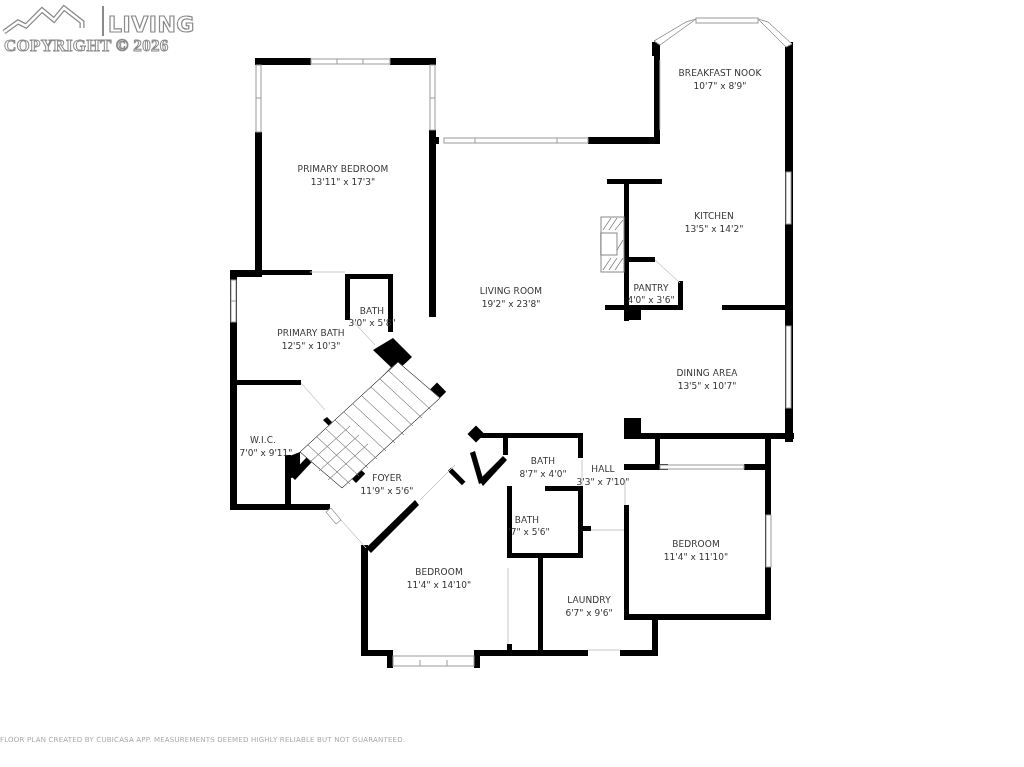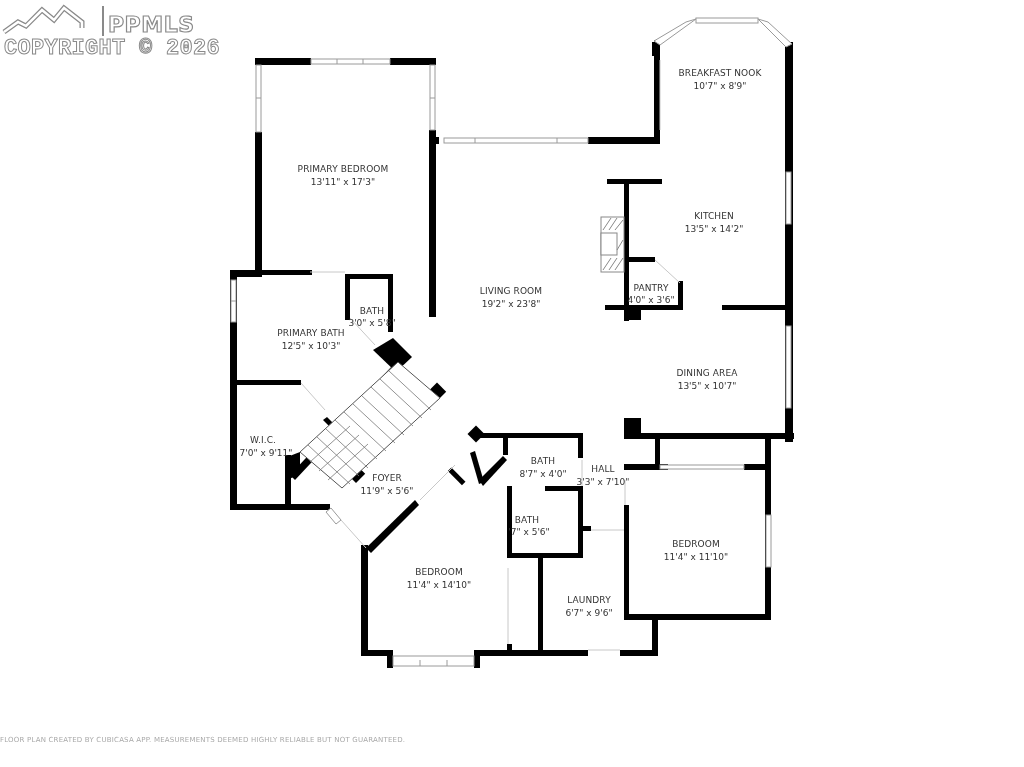--- a/index.html
+++ b/index.html
@@ -8,33 +8,33 @@
   .wall { fill: #000; }
   .win { fill: #fff; stroke: #9a9a9a; stroke-width: 1; }
   .winline { stroke: #9a9a9a; stroke-width: 1; }
   .door { stroke: #c8c8c8; stroke-width: 1; fill: none; }
   .room-name, .room-dim { font-family: "DejaVu Sans", sans-serif; fill: #333; text-anchor: middle; }
   .room-name { font-size: 9px; letter-spacing: 0.1px; }
   .room-dim { font-size: 9px; }
   .footer { position: absolute; left: 0; width: 1024px; top: 736px; text-align: left; font-family: "DejaVu Sans", sans-serif; font-size: 7px; color: #a8a8a8; letter-spacing: 0.2px; }
   .logo { position: absolute; left: 2px; top: 2px; width: 210px; height: 56px; }
   .logo-text-1 { position: absolute; left: 106px; top: 10px; font-family: "DejaVu Sans", sans-serif; font-weight: bold; font-size: 22px; color: #fff; -webkit-text-stroke: 1.2px #8a8a8a; letter-spacing: 0.5px; }
-  .logo-text-2 { position: absolute; left: 2px; top: 34px; font-family: Liberation Mono, monospace; font-weight: bold; font-size: 22px; color: #fff; -webkit-text-stroke: 1px #8a8a8a; letter-spacing: 0.3px; white-space: nowrap; }
+  .logo-text-2 { position: absolute; left: 2px; top: 34px; font-family: Liberation Serif, serif; font-weight: bold; font-size: 17px; color: #fff; -webkit-text-stroke: 1px #8a8a8a; letter-spacing: 0.3px; white-space: nowrap; }
   .logo-bar { position: absolute; left: 100px; top: 4px; width: 2px; height: 30px; background: #8a8a8a; }
 </style>
 </head>
 <body>
 
 <div class="logo">
   <svg width="100" height="34" viewBox="0 0 100 34" style="position:absolute;left:0;top:0">
     <polyline points="2,30 16,20 24,24 40,8 52,18 62,6 80,20 80,26" fill="none" stroke="#8a8a8a" stroke-width="5" stroke-linejoin="miter"></polyline>
     <polyline points="2,30 16,20 24,24 40,8 52,18 62,6 80,20 80,26" fill="none" stroke="#ffffff" stroke-width="2.5" stroke-linejoin="miter"></polyline>
   </svg>
   <div class="logo-bar"></div>
-  <div class="logo-text-1">PPMLS</div>
+  <div class="logo-text-1">LIVING</div>
   <div class="logo-text-2">COPYRIGHT © 2026</div>
 </div>
 
 <svg id="plan" viewBox="0 0 1024 767" xmlns="http://www.w3.org/2000/svg">
   <g>
 
     <rect class="wall" x="255" y="58" width="56" height="7"></rect>
     <rect class="wall" x="390" y="58" width="46" height="7"></rect>
     <rect class="wall" x="255" y="132" width="7" height="142"></rect>
     <rect class="wall" x="429" y="130" width="7" height="145"></rect>

